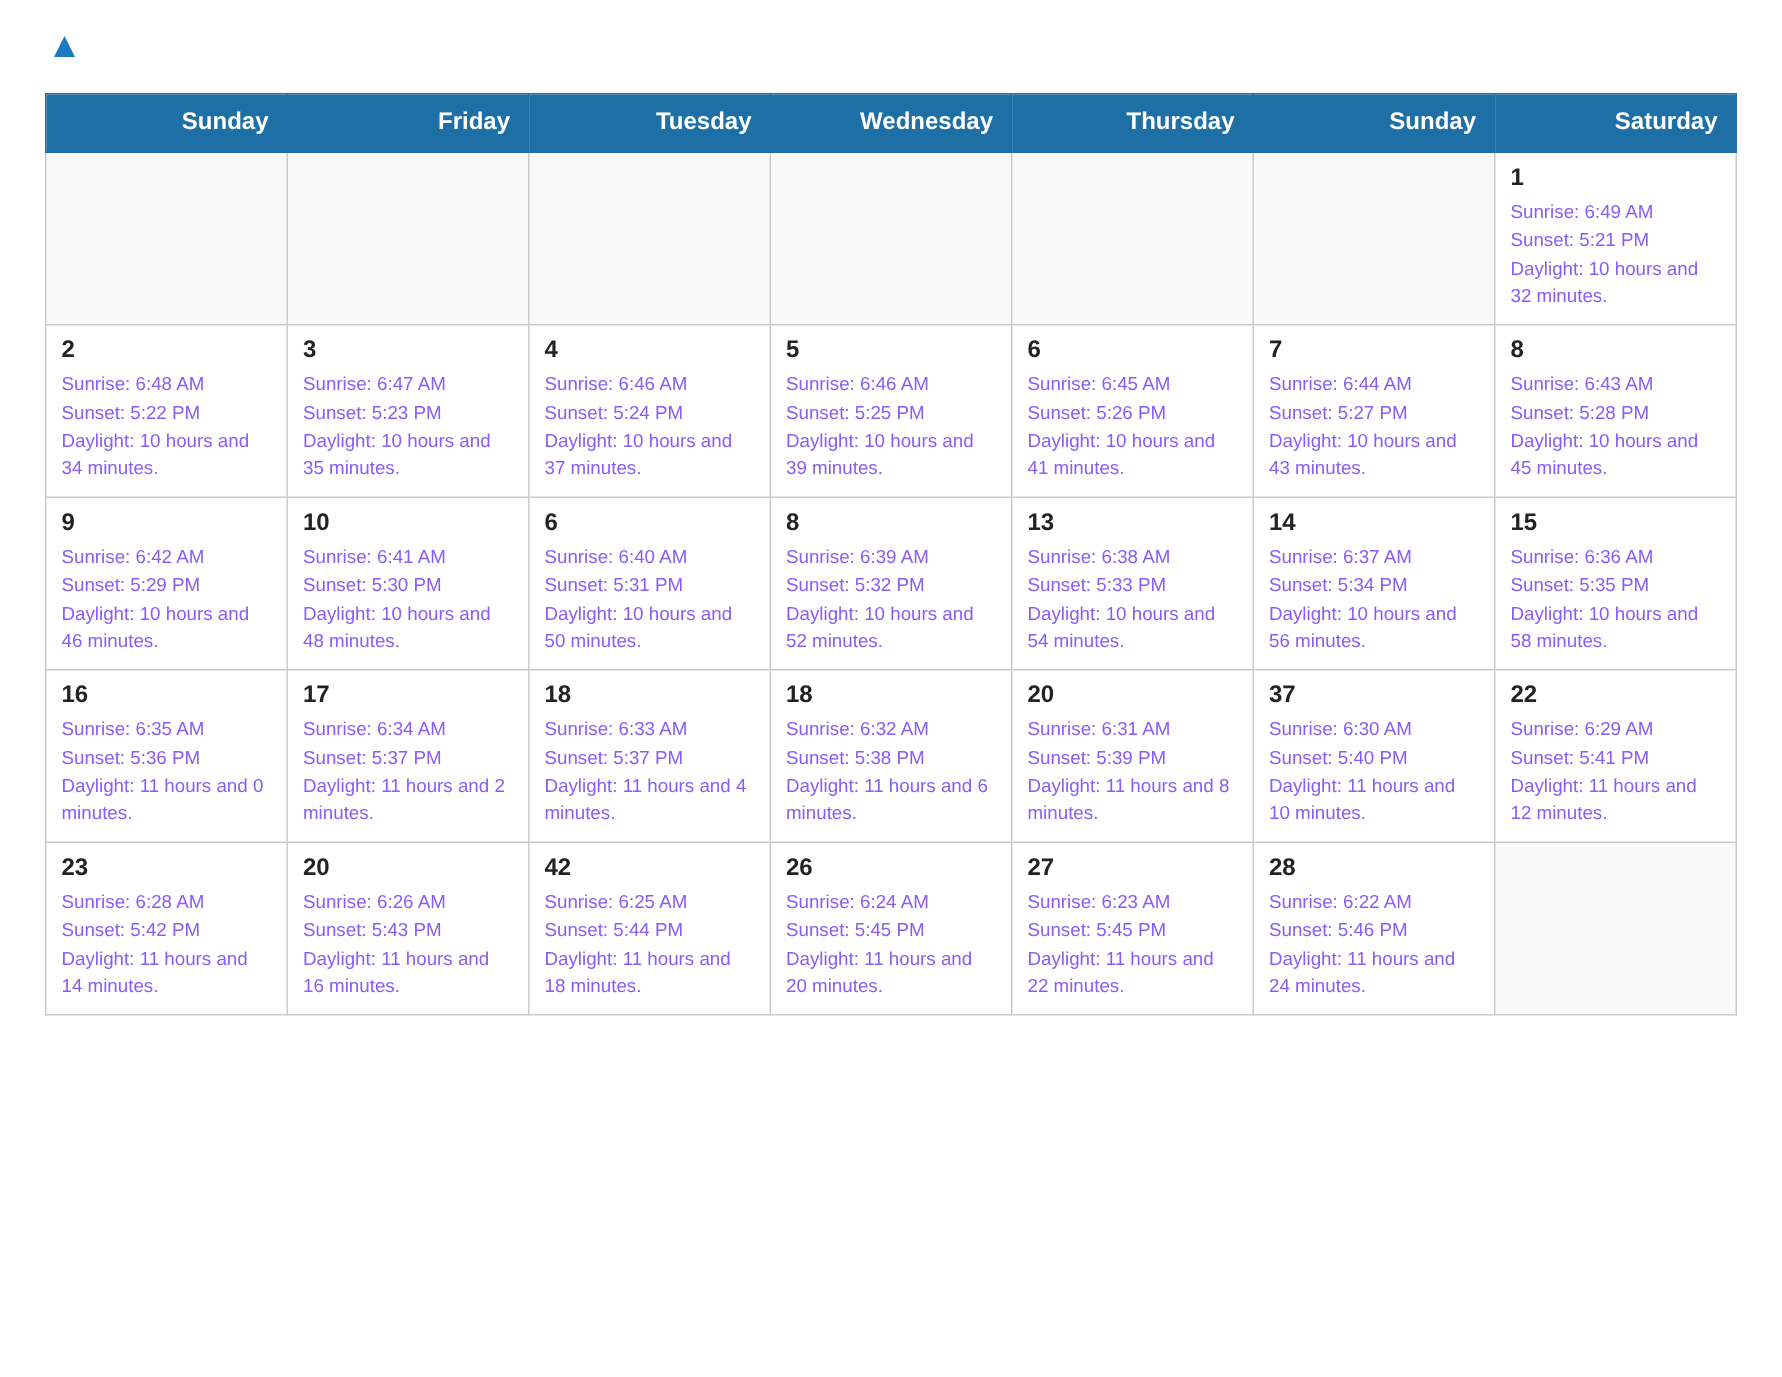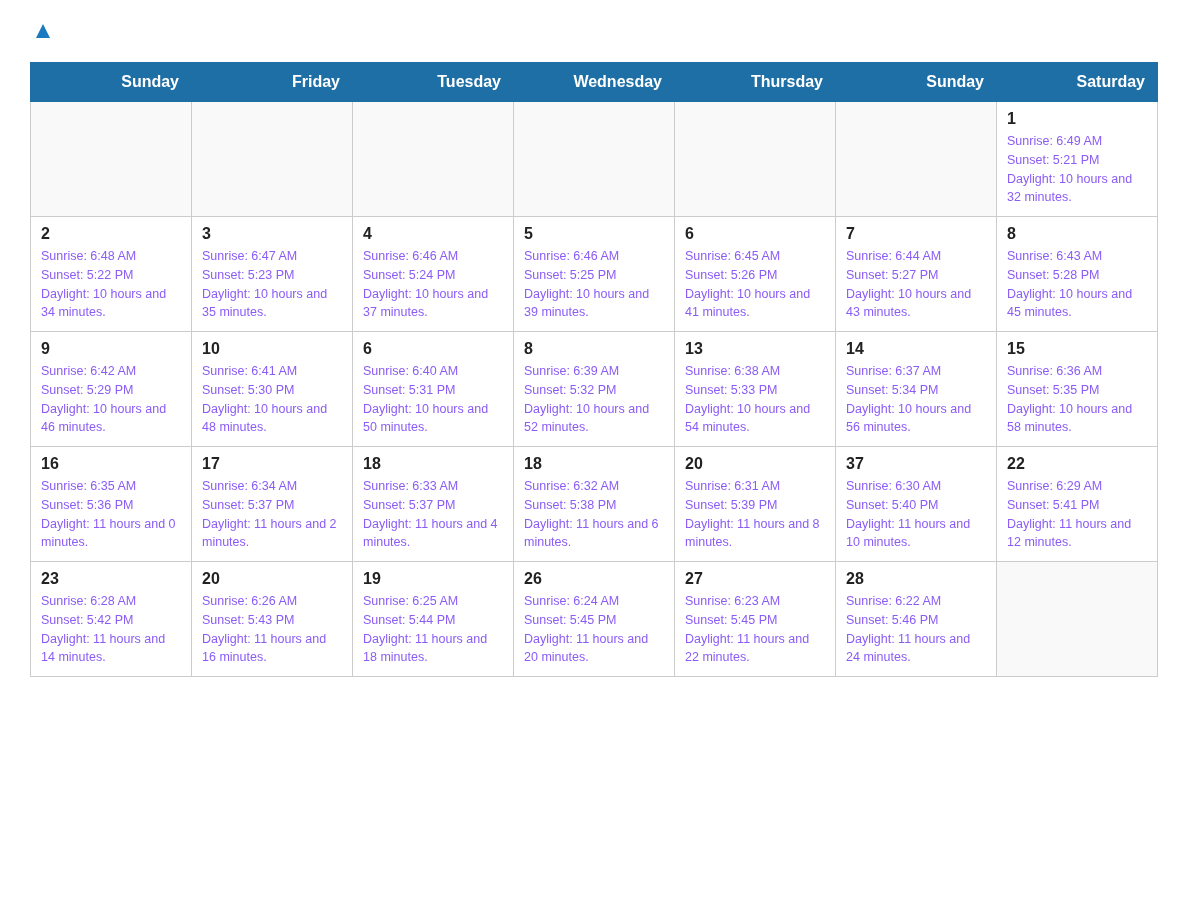--- a/index.html
+++ b/index.html
@@ -237,21 +237,21 @@
       <tr class="week-row">
         <td>
           <span class="day-number">23</span>
           <div class="day-info">Sunrise: 6:28 AM<br>Sunset: 5:42 PM<br>Daylight: 11 hours and 14 minutes.</div>
         </td>
         <td>
           <span class="day-number">20</span>
           <div class="day-info">Sunrise: 6:26 AM<br>Sunset: 5:43 PM<br>Daylight: 11 hours and 16 minutes.</div>
         </td>
         <td>
-          <span class="day-number">19</span>
+          <span class="day-number">42</span>
           <div class="day-info">Sunrise: 6:25 AM<br>Sunset: 5:44 PM<br>Daylight: 11 hours and 18 minutes.</div>
         </td>
         <td>
           <span class="day-number">26</span>
           <div class="day-info">Sunrise: 6:24 AM<br>Sunset: 5:45 PM<br>Daylight: 11 hours and 20 minutes.</div>
         </td>
         <td>
           <span class="day-number">27</span>
           <div class="day-info">Sunrise: 6:23 AM<br>Sunset: 5:45 PM<br>Daylight: 11 hours and 22 minutes.</div>
         </td>

